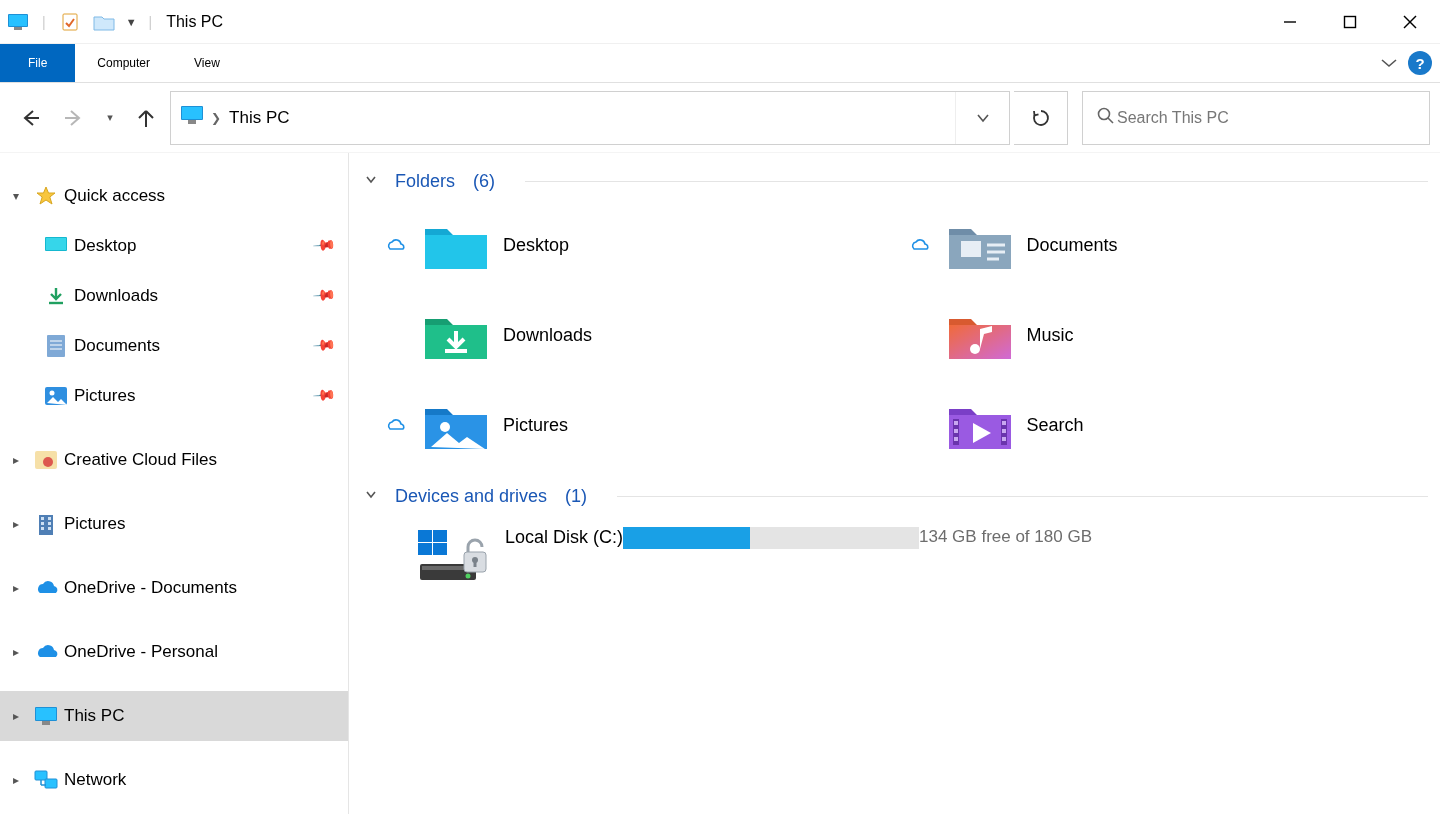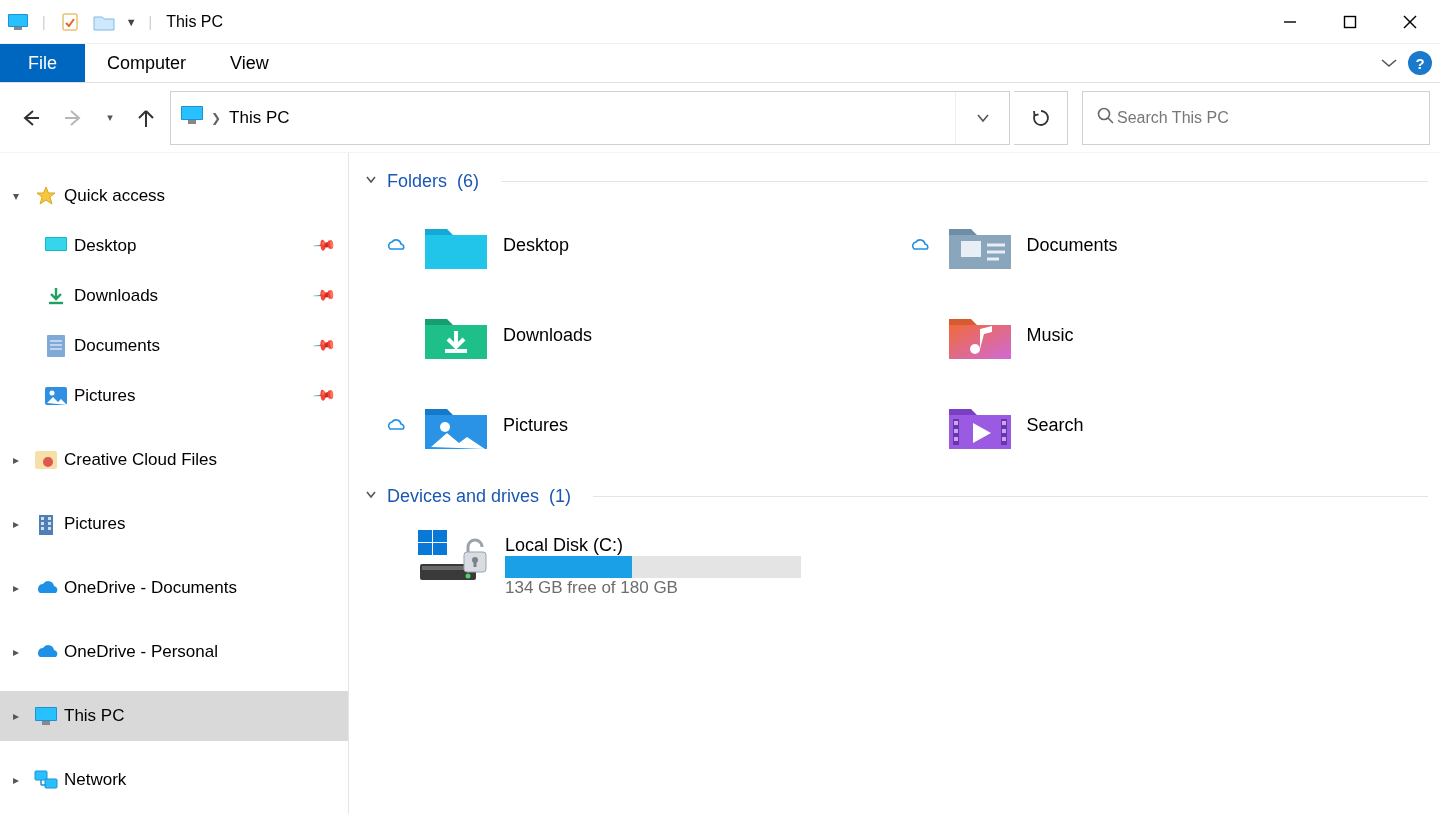--- a/index.html
+++ b/index.html
@@ -11,21 +11,21 @@
   .titlebar-left { display: flex; align-items: center; gap: 6px; padding-left: 4px; }
   .titlebar-sep { color: #ccc; margin: 0 4px; font-size: 14px; }
   .title-text { font-size: 16px; margin-left: 4px; }
   .qat-dropdown { font-size: 11px; color: #444; padding: 0 2px; }
   .win-controls { display: flex; }
   .win-btn { width: 60px; height: 44px; display: flex; align-items: center; justify-content: center; }
   .icon-svg { display:block; }
 
   
   .ribbon { height: 39px; display:flex; align-items:stretch; border-bottom:1px solid #e0e0e0; }
-  .ribbon-tab { padding: 0 22px; display:flex; align-items:center; font-size:18px; cursor:default; }
+  .ribbon-tab { padding: 0 22px; display:flex; align-items:center; font-size:12px; cursor:default; }
   .ribbon-tab.file { background:#0067c0; color:#fff; padding:0 28px; }
   .ribbon-right { margin-left:auto; display:flex; align-items:center; padding-right:8px; gap:4px; }
   .help-badge { width:24px; height:24px; border-radius:50%; background:#1979ca; color:#fff; display:flex; align-items:center; justify-content:center; font-weight:bold; font-size:15px;}
   .ribbon-expand { padding:4px 6px; color:#555;}
 
   
   .navbar { height:70px; display:flex; align-items:center; padding:0 10px; gap:4px; border-bottom:1px solid #f4f4f4; }
   .nav-btn { width:40px; height:40px; display:flex; align-items:center; justify-content:center; color:#333; }
   .nav-btn.disabled { opacity:0.35; }
   .nav-dropdown { width:24px; color:#555; font-size:11px;}
@@ -46,32 +46,32 @@
   .tree-item.lvl2 { padding-left:42px; }
   .tree-item.extra-gap { margin-top:14px; }
   .tree-item.selected { background:#d9d9d9; }
   .tree-caret { width:24px; text-align:center; color:#555; font-size:12px;}
   .tree-icon { width:28px; display:flex; align-items:center; justify-content:center; }
   .tree-label { flex:1; }
   .pin { position:absolute; right:14px; color:#9a9a9a; font-size:15px; transform:rotate(40deg); }
 
   
   .content { flex:1; overflow:auto; padding: 14px 12px 20px 12px; }
-  .group-header { display:flex; align-items:center; gap:10px; font-size:18px; color:#1a57b5; padding:4px 0 4px 4px;}
+  .group-header { display:flex; align-items:center; gap:18px; font-size:18px; color:#1a57b5; padding:4px 0 4px 4px;}
   .group-header .rule { flex:1; height:1px; background:#e4e4e4; margin-left:12px;}
   .group-caret { font-size:13px; color:#555; }
   .folders-grid { display:grid; grid-template-columns: 1fr 1fr; row-gap:36px; padding:22px 0 30px 20px; }
   .folder-item { display:flex; align-items:center; gap:12px; }
   .cloud-slot { width:28px; display:flex; justify-content:center;}
   .folder-icon { width:70px; height:54px; display:flex; align-items:center; justify-content:center;}
   .folder-label { font-size:18px; }
 
   .drive-row { display:flex; align-items:flex-start; gap:12px; padding:16px 0 0 54px;}
   .drive-icon { width:78px; height:60px; display:flex; align-items:center; justify-content:center;}
-  .drive-info { display:flex; flex-direction:column; margin-top:8px;}
+  .drive-info { display:flex; flex-direction:row; }
   .drive-name { font-size:18px; }
   .drive-bar { width:296px; height:22px; background:#e4e4e4; position:relative;}
   .drive-bar-fill { position:absolute; left:0; top:0; bottom:0; background:#19a0e6;}
   .drive-free { color:#6d6d6d; font-size:17px;}
 </style>
 </head>
 <body>
 
 <div class="window">
 

